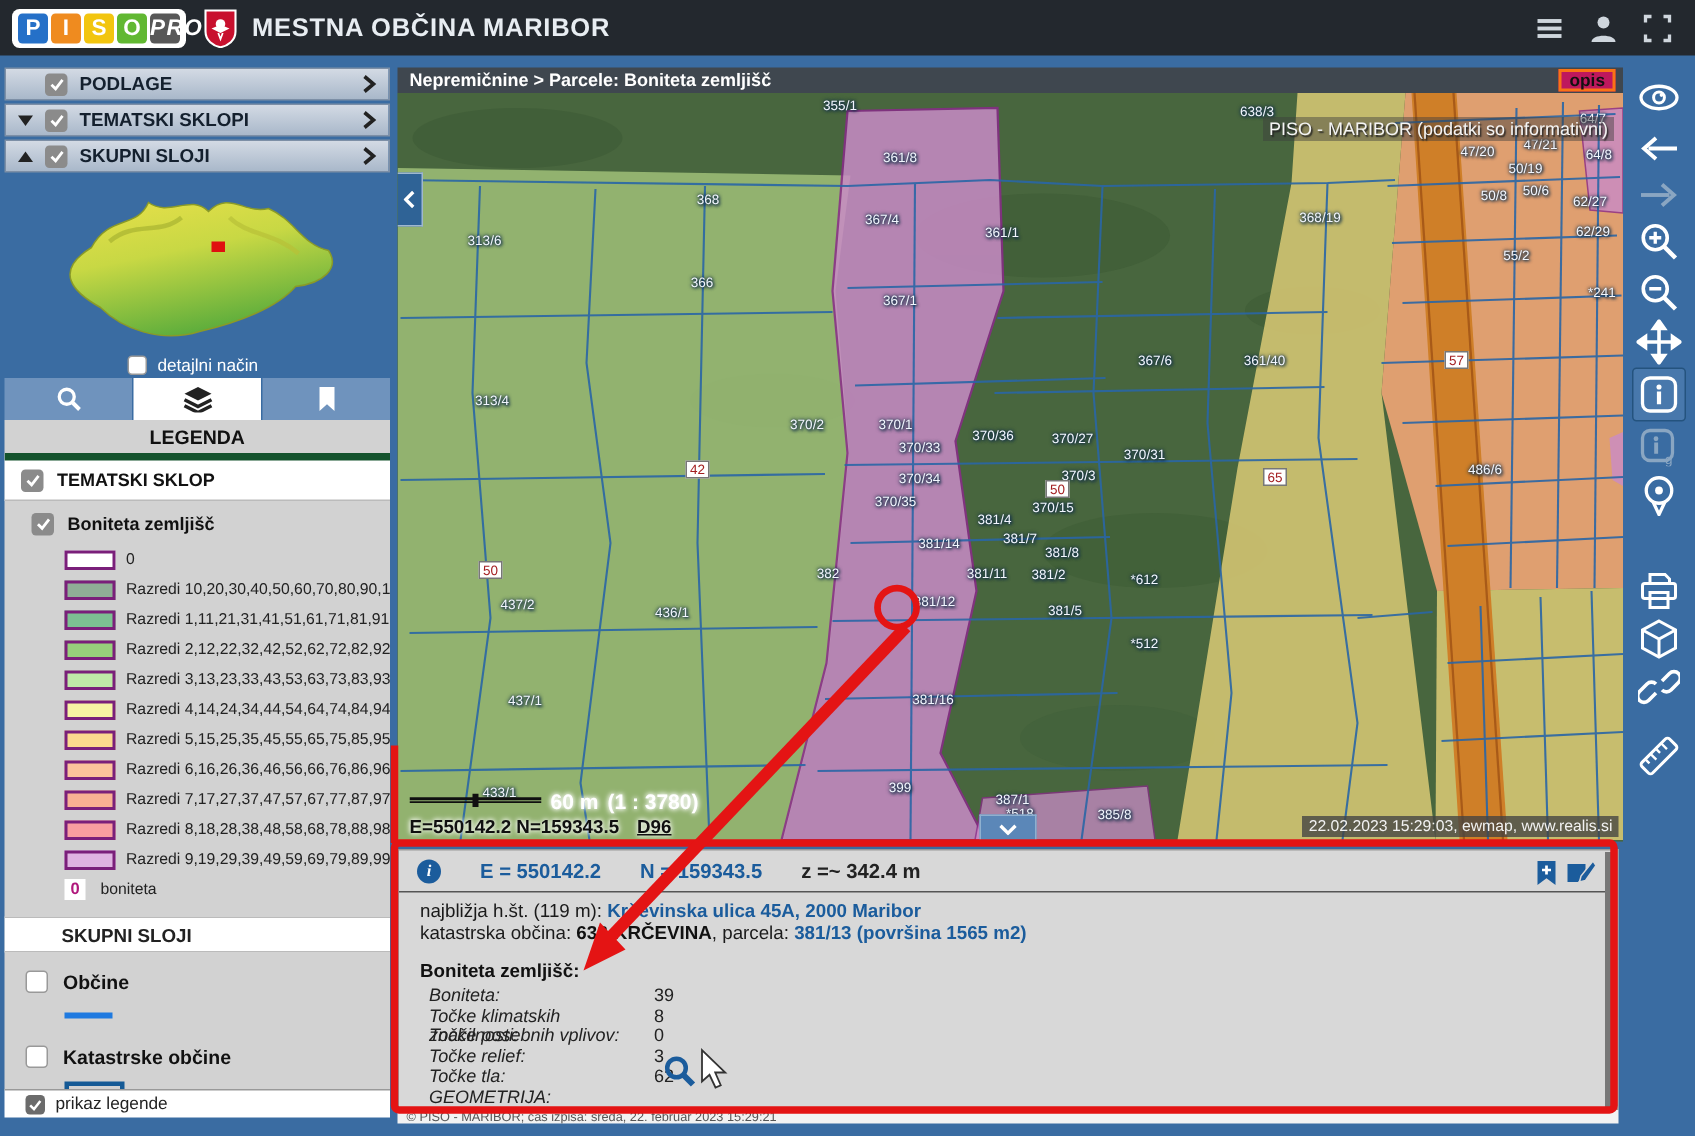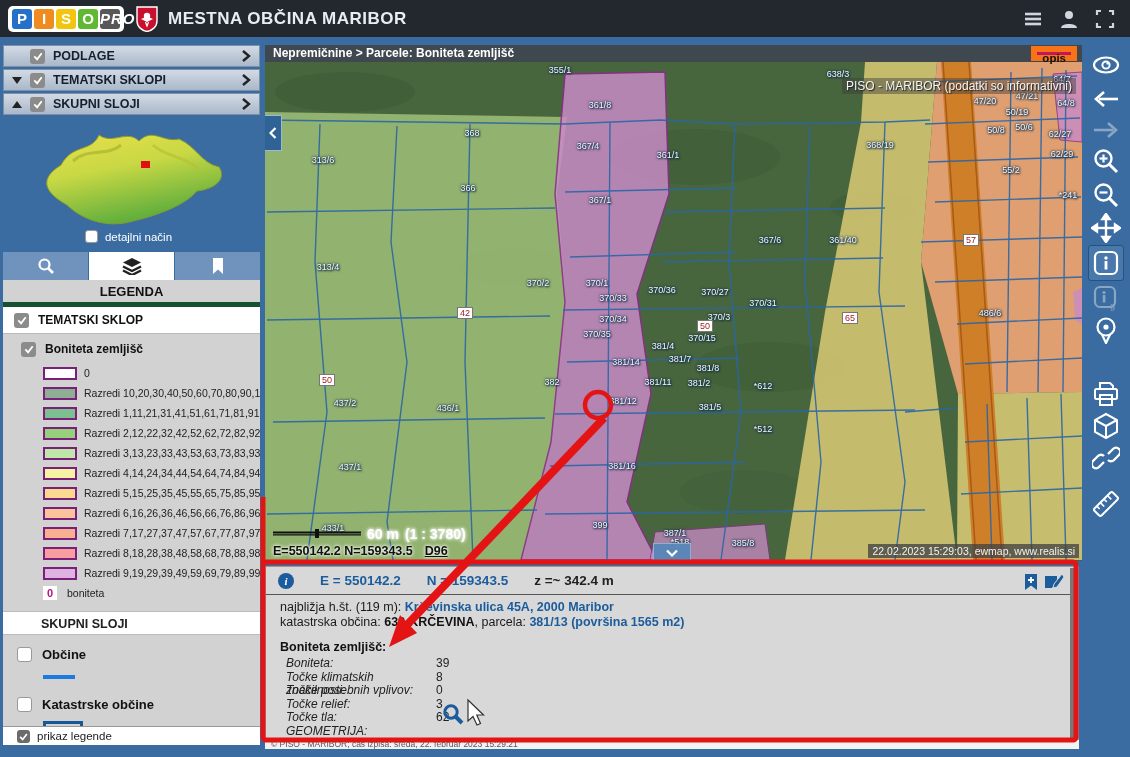--- a/index.html
+++ b/index.html
@@ -28,21 +28,21 @@
   .cbx { width:15px; height:15px; border-radius:3px; background:#8b8b8b; display:inline-flex; align-items:center; justify-content:center; margin-left:8px; flex:none; cursor:pointer;}
   .cbx svg { display:block; }
   .cbx.white { background:#fff; border:1px solid #999; }
   .cbx.dark { background:#6b6b6b; }
   .acc .lbl { font-size:12.5px; font-weight:bold; color:#14202e; margin-left:8px; }
   .acc .chev { margin-left:auto; margin-right:8px; }
 
   .overview { position:absolute; left:3px; top:80px; width:257px; height:135px; }
   .detail-row { position:absolute; left:0; top:193px; width:257px; display:flex; justify-content:center; align-items:center; gap:7px; }
   .detail-row .cbx { margin-left:0; width:13px; height:13px; }
-  .detail-row span { color:#fff; font-size:11.5px; }
+  .detail-row span { color:#fff; font-size:11.5px;margin-top:7px; }
 
   .tabs { position:absolute; left:3px; top:215px; width:257px; height:28px; display:flex; gap:1px; }
   .tab { flex:1; background:#6f93bd; display:flex; align-items:center; justify-content:center; cursor:pointer; }
   .tab.active { background:#fff; }
 
   .legend { position:absolute; left:3px; top:243px; width:257px; height:446px; background:#d2d2d2; overflow:hidden; }
   .lg-title { text-align:center; font-size:13px; font-weight:bold; padding:4px 0 3px; color:#111; }
   .lg-row-white { background:#fff; height:32px; display:flex; align-items:center; margin-bottom:5px; border-top:5px solid #14532d; border-bottom:1px solid #bbb;}
   .lg-row-white .cbx { margin-left:11px; }
   .lg-row-white b { font-size:12px; margin-left:9px; color:#111; }
@@ -62,21 +62,21 @@
   .lg-shared .row b { font-size:13px; margin-left:10px; color:#111; }
   .sym-line { display:block; width:32px; height:4px; background:#1f7ae0; margin:10px 0 14px 40px; }
   .sym-rect { display:block; width:40px; height:22px; border:3px solid #155a96; margin:6px 0 4px 40px; }
   .lg-footer { position:absolute; left:3px; top:689px; width:257px; height:19px; background:#fff; display:flex; align-items:center; border-top:1px solid #999; }
   .lg-footer .cbx { width:13px; height:13px; margin-left:14px; }
   .lg-footer span { font-size:11.5px; color:#222; margin-left:7px; }
 
   
   .crumbbar { position:absolute; left:265px; top:45px; width:817px; height:17px; background:#3f474f; z-index:5; }
   .crumbbar .crumb { color:#fff; font-size:12px; font-weight:bold; line-height:17px; padding-left:8px; }
-  .opis-btn { position:absolute; right:5px; top:1px; height:15px; line-height:13px; padding:0 5px; background:#be185d; border:6px solid #f97316; font-size:11.5px; font-weight:bold; color:#111; cursor:pointer; }
+  .opis-btn { position:absolute; right:5px; top:1px; height:15px; line-height:13px; padding:0 5px; background:#be185d; border:2px solid #f97316; font-size:11.5px; font-weight:bold; color:#111; cursor:pointer; }
 
   .map { position:absolute; left:265px; top:62px; width:817px; height:499px; overflow:hidden; background:#48663e; cursor:crosshair; }
   .map svg.base { position:absolute; left:0; top:0; z-index:0; }
   #map-labels { position:absolute; inset:0; z-index:2; pointer-events:none; }
   .map-label { position:absolute; transform:translate(-50%,-50%); font-size:9px; font-weight:normal; color:#f3f7ff; text-shadow:0 0 2px #16324a,0 0 3px #16324a,1px 1px 2px #16324a; white-space:nowrap; }
   .map-label.boxed { background:#fff; color:#a31e20; text-shadow:none; border:1px solid #777; padding:0 2px; font-size:9px; }
   .watermark { position:absolute; top:16px; right:6px; z-index:3; color:#f4f4f4; font-size:12px; background:rgba(60,60,60,.45); padding:1px 4px; text-shadow:1px 1px 1px #222; }
   .scale-row { position:absolute; left:8px; top:464px; z-index:3; display:flex; align-items:center; gap:6px; font-size:14px; font-weight:bold; color:#ffffff; text-shadow:0 0 3px #fff,0 0 4px #fff; }
   .coord-row { position:absolute; left:8px; top:482px; z-index:3; font-size:12.5px; font-weight:bold; color:#101010; text-shadow:0 0 3px #fff,0 0 4px #fff; }
   .coord-row .datum { text-decoration:underline; margin-left:12px; cursor:pointer; }

